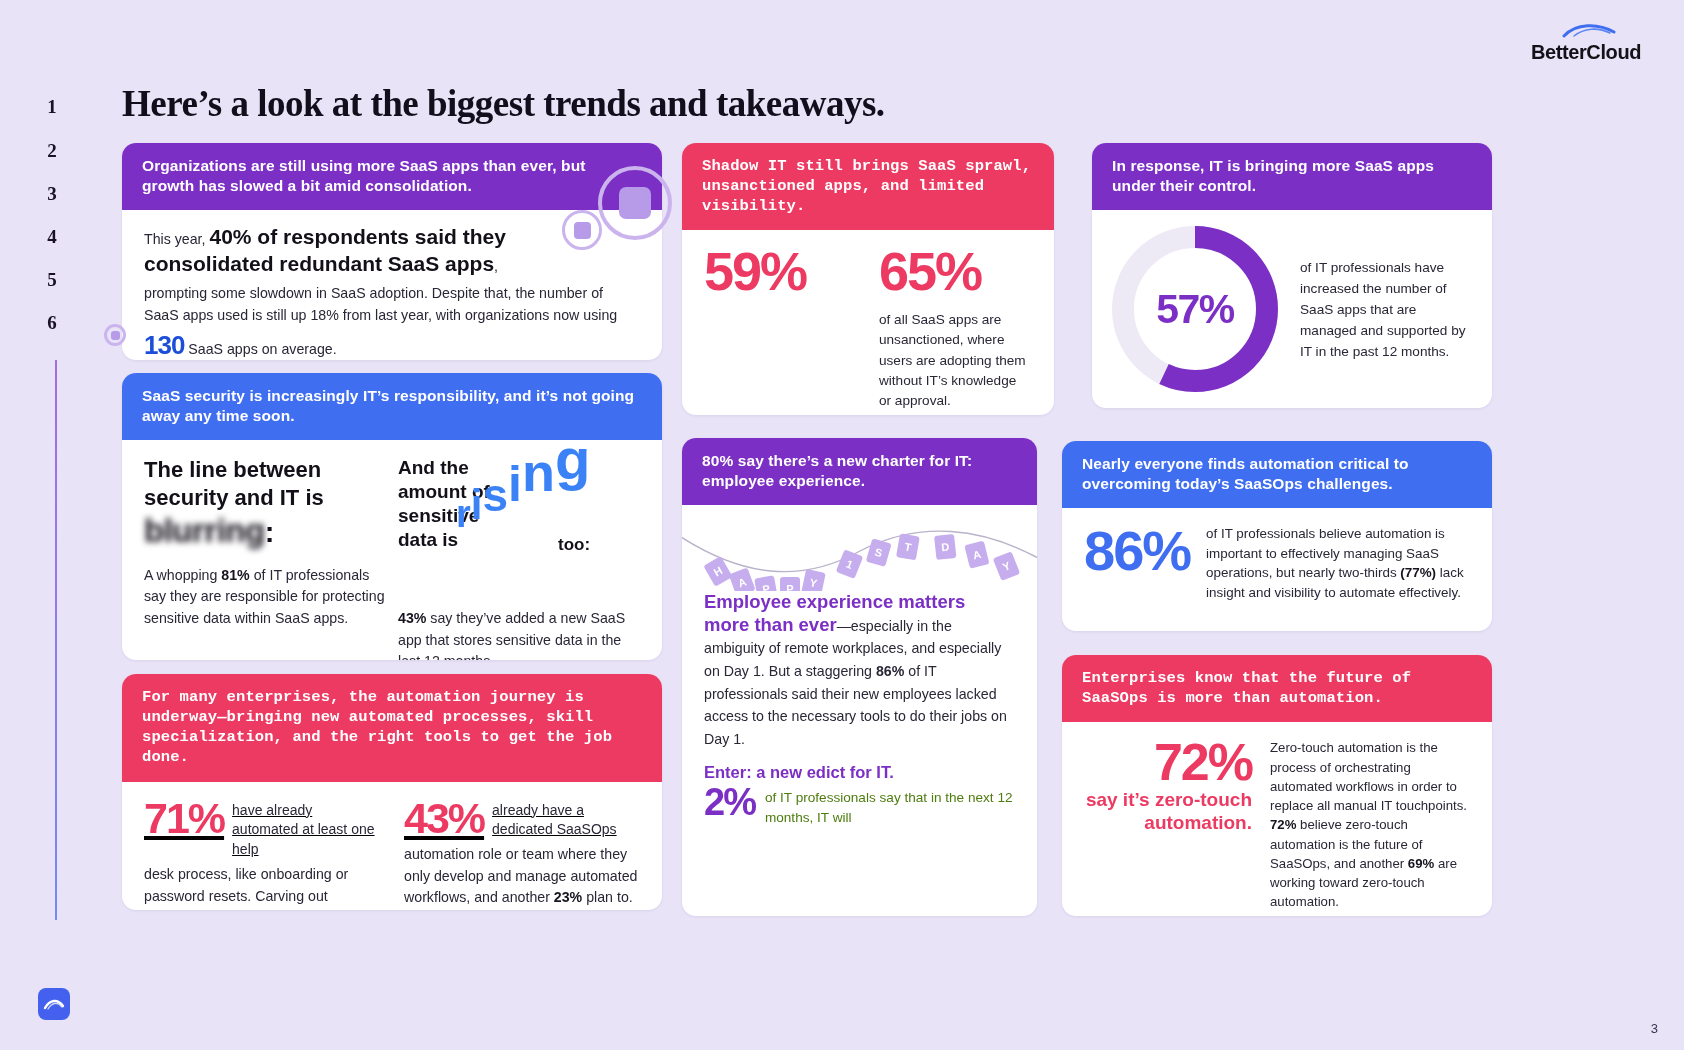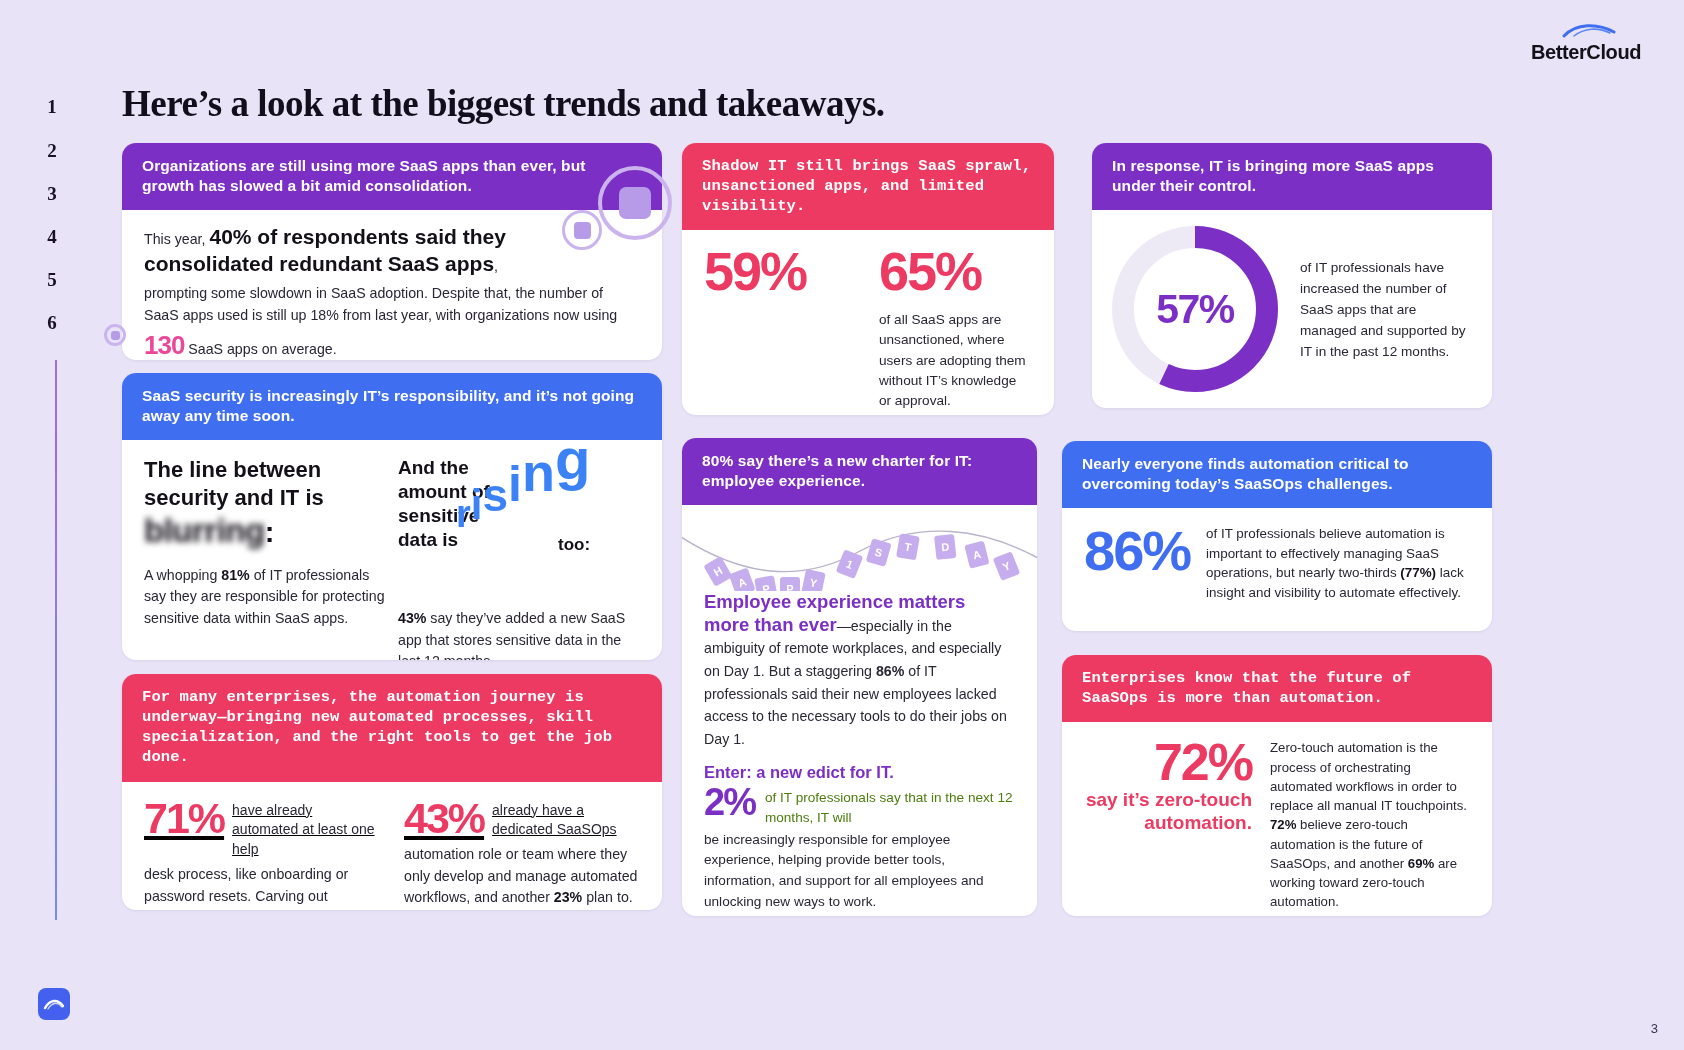--- a/index.html
+++ b/index.html
@@ -74,21 +74,21 @@
 
   
   .bignum { font-weight: bold; letter-spacing: -2px; line-height: .95; }
   .bignum.pink   { color: #ec3a62; }
   .bignum.purple { color: #7b2fc4; }
   .bignum.blue   { color: #3f6ef0; }
 
   
   #card-apps { left: 122px; top: 143px; width: 540px; height: 217px; }
   #card-apps .card-body { padding-top: 14px; }
-  #card-apps .n130 { font-size: 26px; font-weight: bold; color: #ec4899; letter-spacing:-1px;}
+  #card-apps .n130 { font-size: 26px; font-weight: bold; color: #1d4ed8; letter-spacing:-1px;}
 
   .deco-circ {
     position: absolute; border-radius: 50%;
     border: 4px solid #cbb4ee; background: transparent;
     display: flex; align-items: center; justify-content: center;
   }
   .deco-circ .sq { border-radius: 7px; background: #b79ae8; }
   #deco-big { left: 598px; top: 166px; width: 74px; height: 74px; }
   #deco-big .sq { width: 32px; height: 32px; }
   #deco-sm  { left: 562px; top: 210px; width: 40px; height: 40px; border-width: 3px; }
@@ -333,21 +333,20 @@
         </svg>
       </div>
       <div class="ee-title">
         <span>Employee experience matters more than ever</span><span class="rest">—especially in the ambiguity of remote workplaces, and especially on Day 1. But a staggering </span><b class="rest" style="font-weight:bold">86%</b><span class="rest"> of IT professionals said their new employees lacked access to the necessary tools to do their jobs on Day 1.</span>
       </div>
       <div class="edict">Enter: a new edict for IT.</div>
       <div class="eighty-row">
         <div class="bignum purple">2%</div>
         <div class="txt">of IT professionals say that in the next 12 months, IT will</div>
       </div>
-      <div class="p" style="font-size:13.6px;margin-top:2px">be increasingly responsible for employee experience, helping provide better tools, information, and support for all employees and unlocking new ways to work.</div>
     </div>
   </div>
 
   <div class="card" id="card-control">
     <div class="card-head purple">In response, IT is bringing more SaaS apps under their control.</div>
     <div class="card-body">
       <div class="donut">
         <svg width="178" height="178" viewBox="0 0 178 178">
           <circle cx="89" cy="89" r="72" fill="none" stroke="#eeeaf5" stroke-width="22"></circle>
           <circle id="donut-arc" cx="89" cy="89" r="72" fill="none" stroke="#7b2fc4" stroke-width="22" stroke-dasharray="257.8619250066502 452.3893421169302" transform="rotate(-90 89 89)"></circle>

